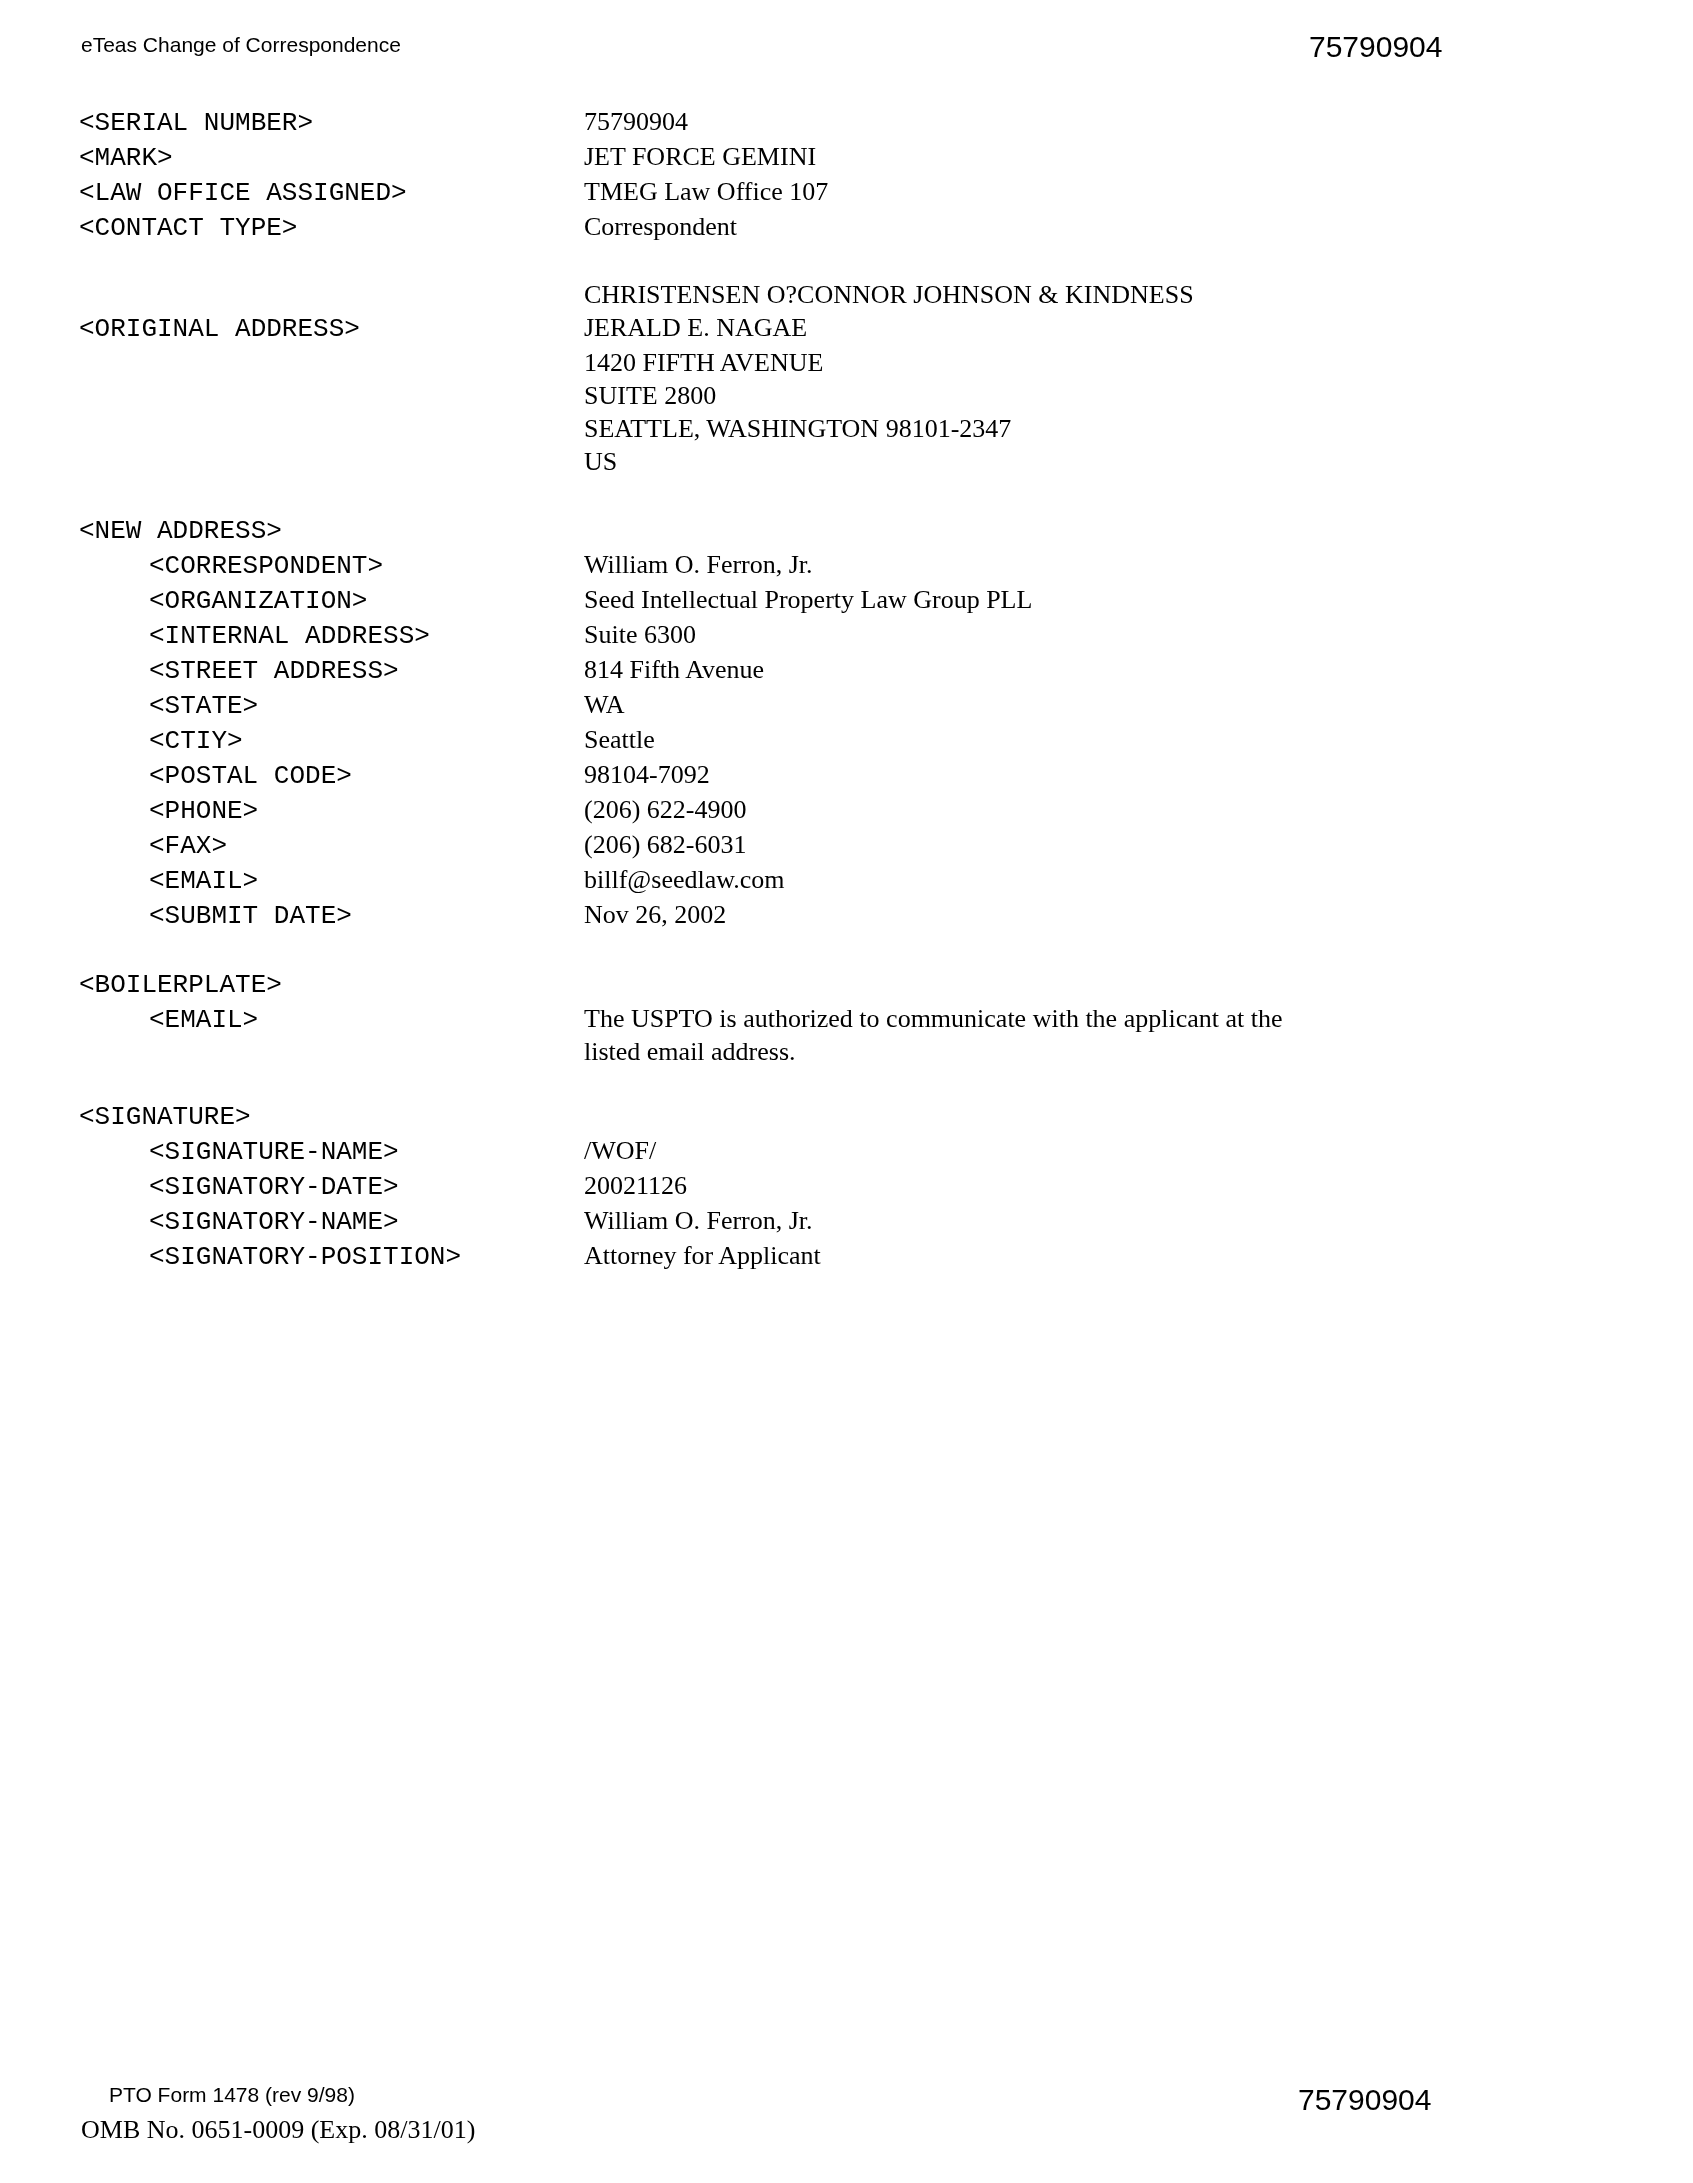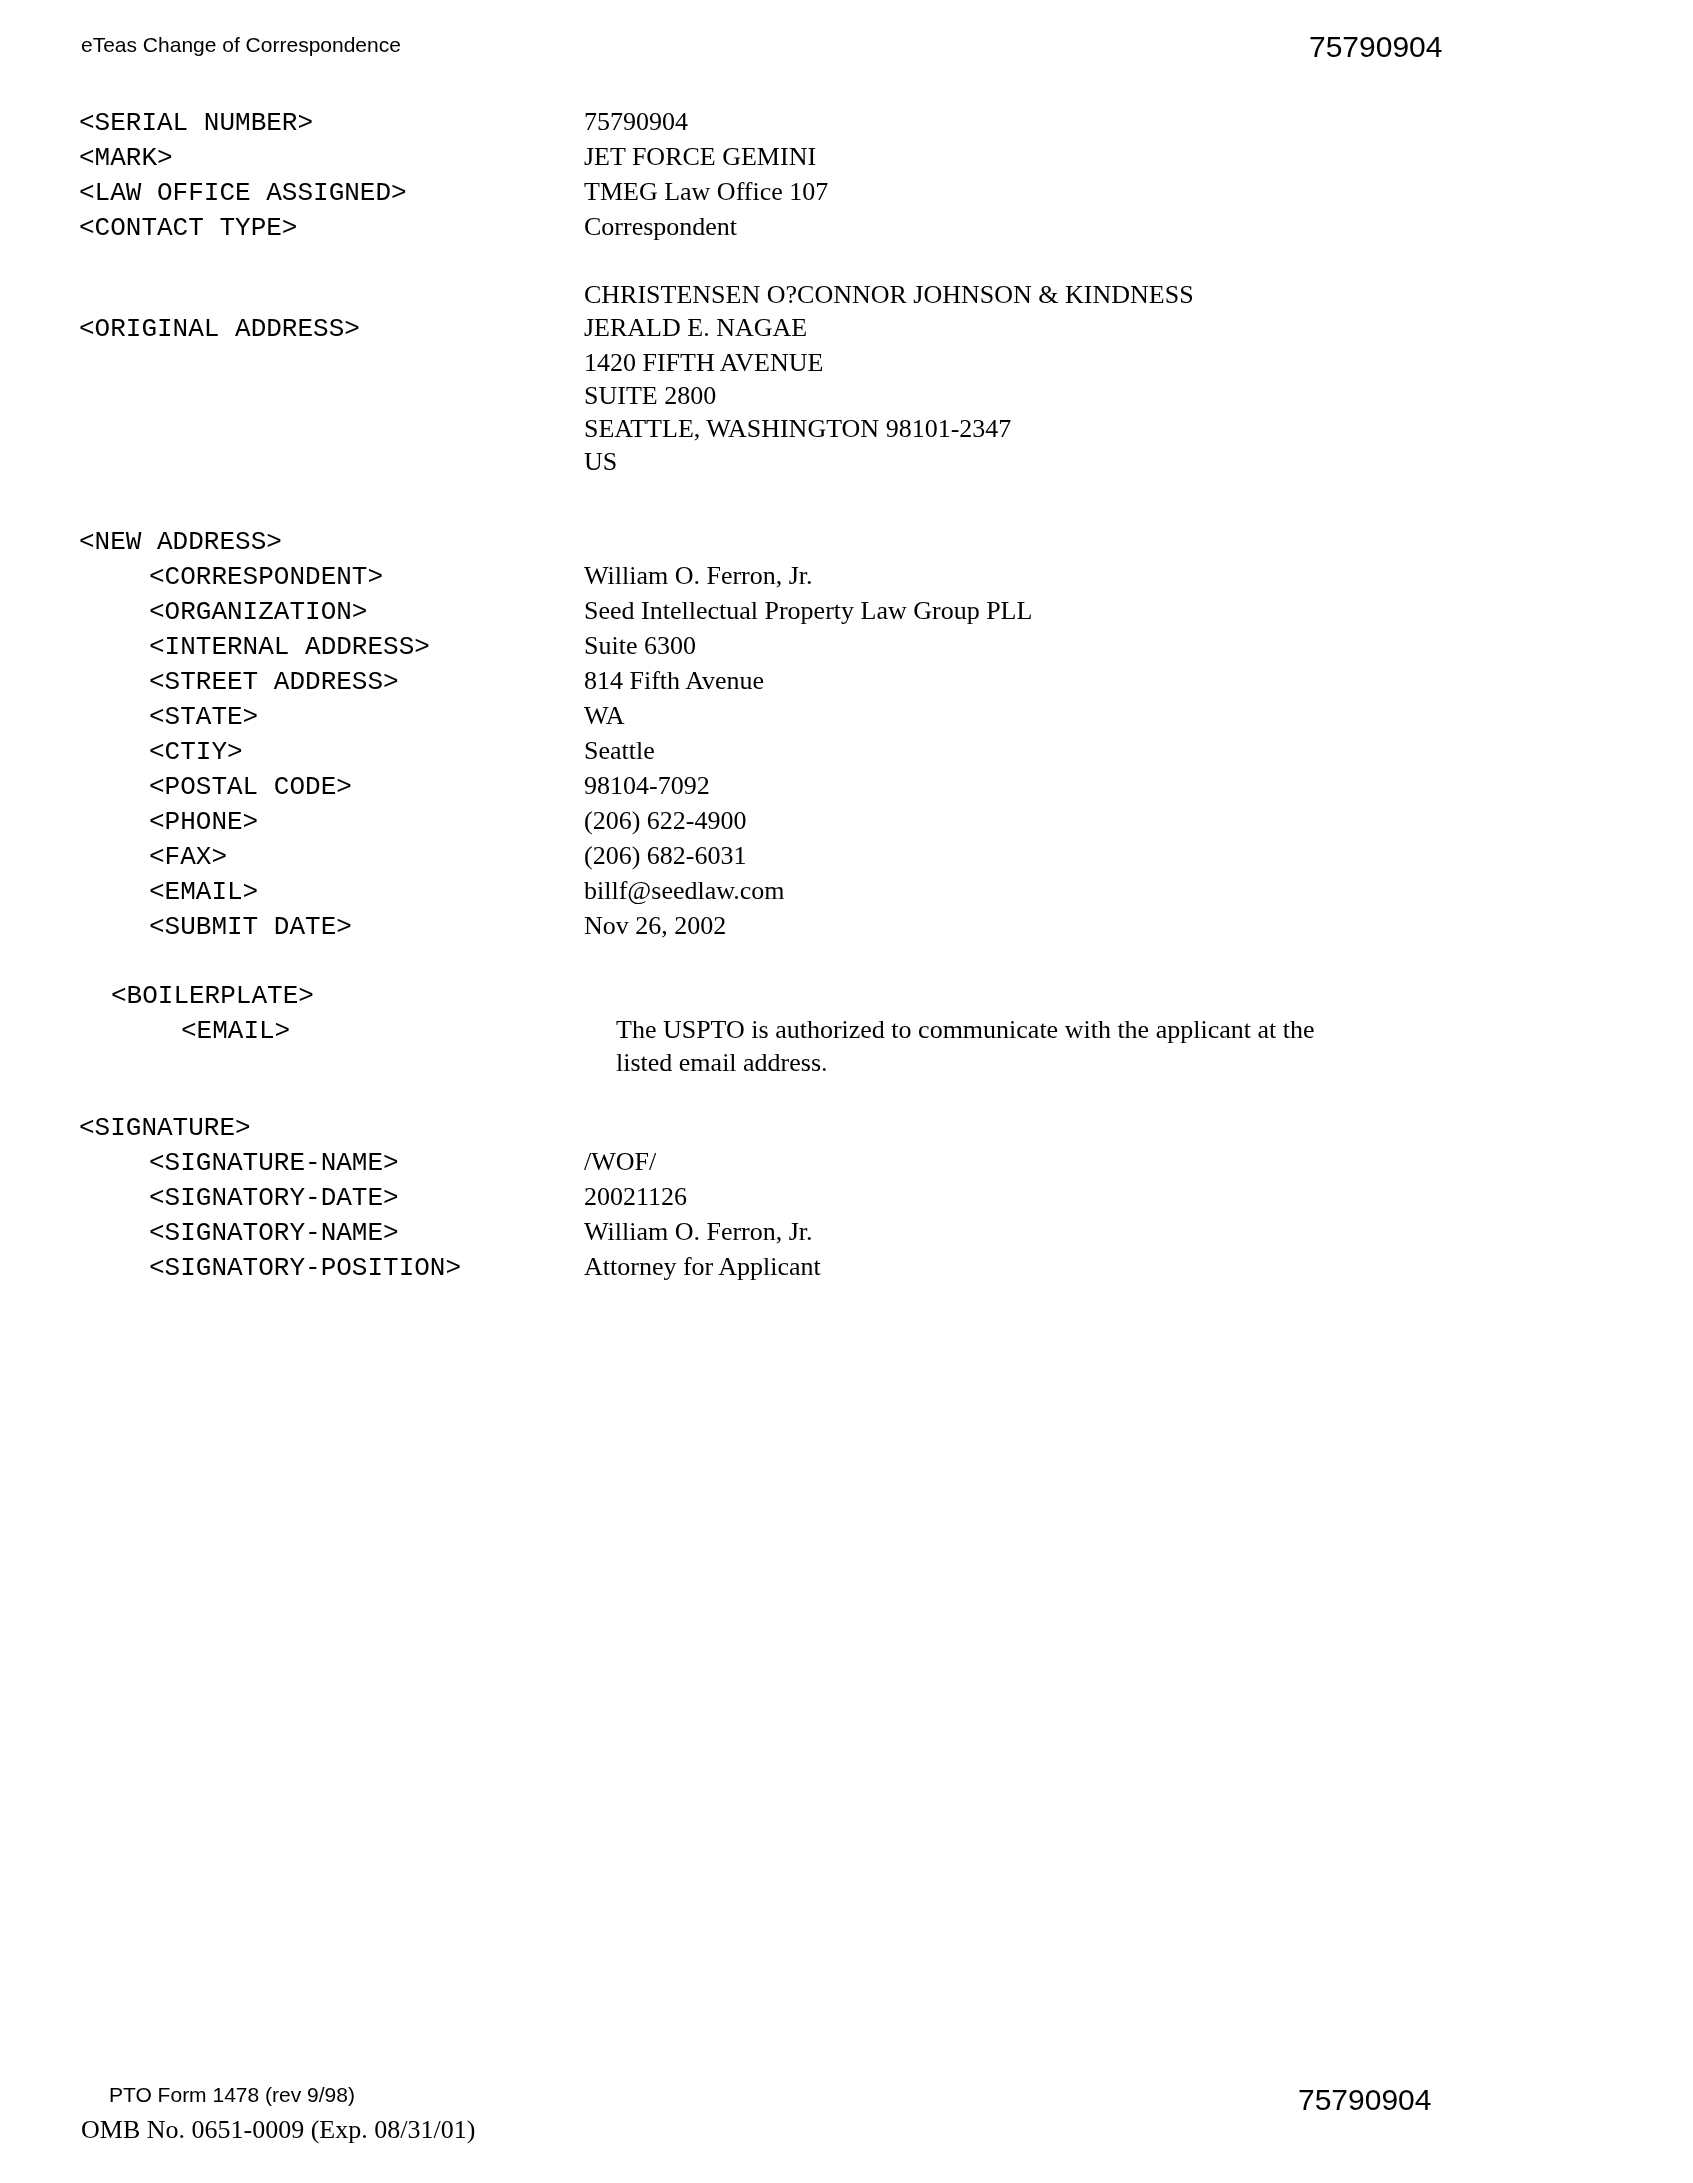--- a/index.html
+++ b/index.html
@@ -45,22 +45,22 @@
   .lbl {
     flex: 0 0 505px;
     width: 505px;
     box-sizing: border-box;
     white-space: nowrap;
     font-family: Liberation Mono, monospace;
   }
   .row.indent .lbl { padding-left: 70px; }
   .val { flex: 1 1 auto; }
   section.m50 { margin-top: 33px; }
-  section.m45 { margin-top: 48px; }
-  section.m55 { margin-top: 36px; margin-left: 32px; }
+  section.m45 { margin-top: 37px; }
+  section.m55 { margin-top: 36px; }
   
   .ftr-form {
     position: absolute;
     left: 81px;
     top: 2083px;
     font-size: 21px;
     line-height: 24px;
     margin-left: 28px;
   }
   .ftr-omb {

